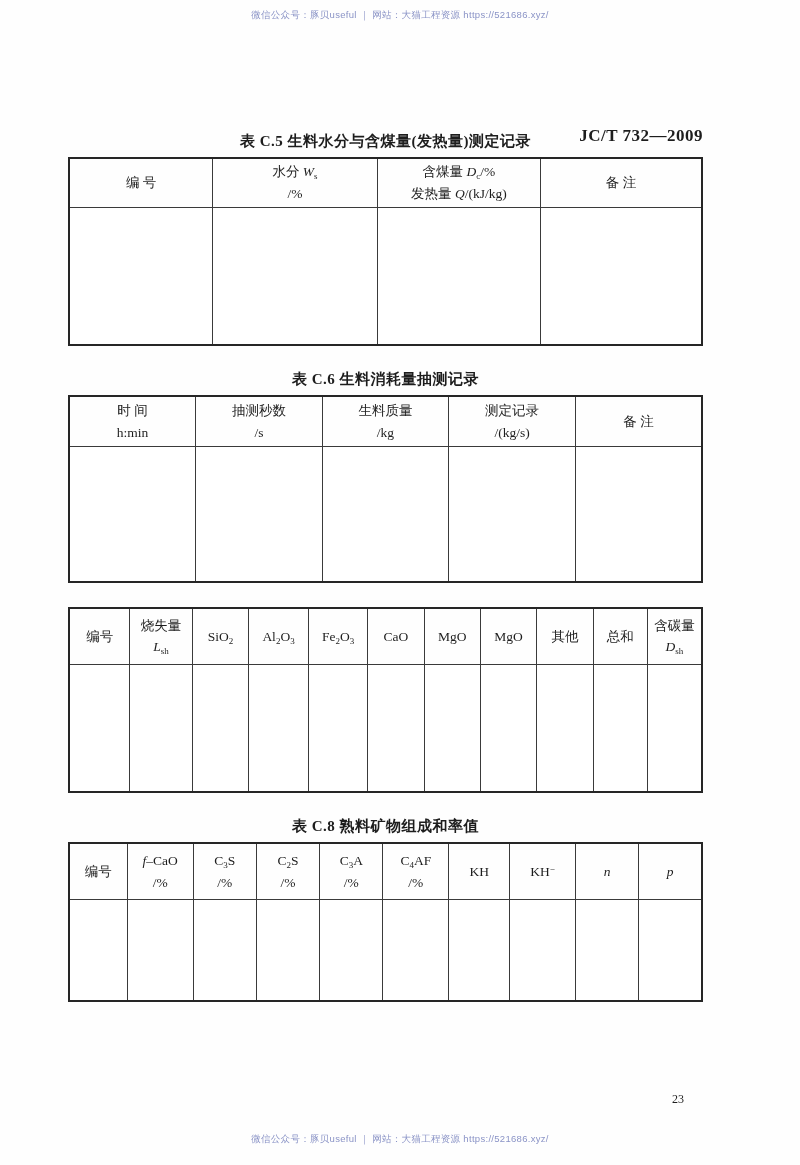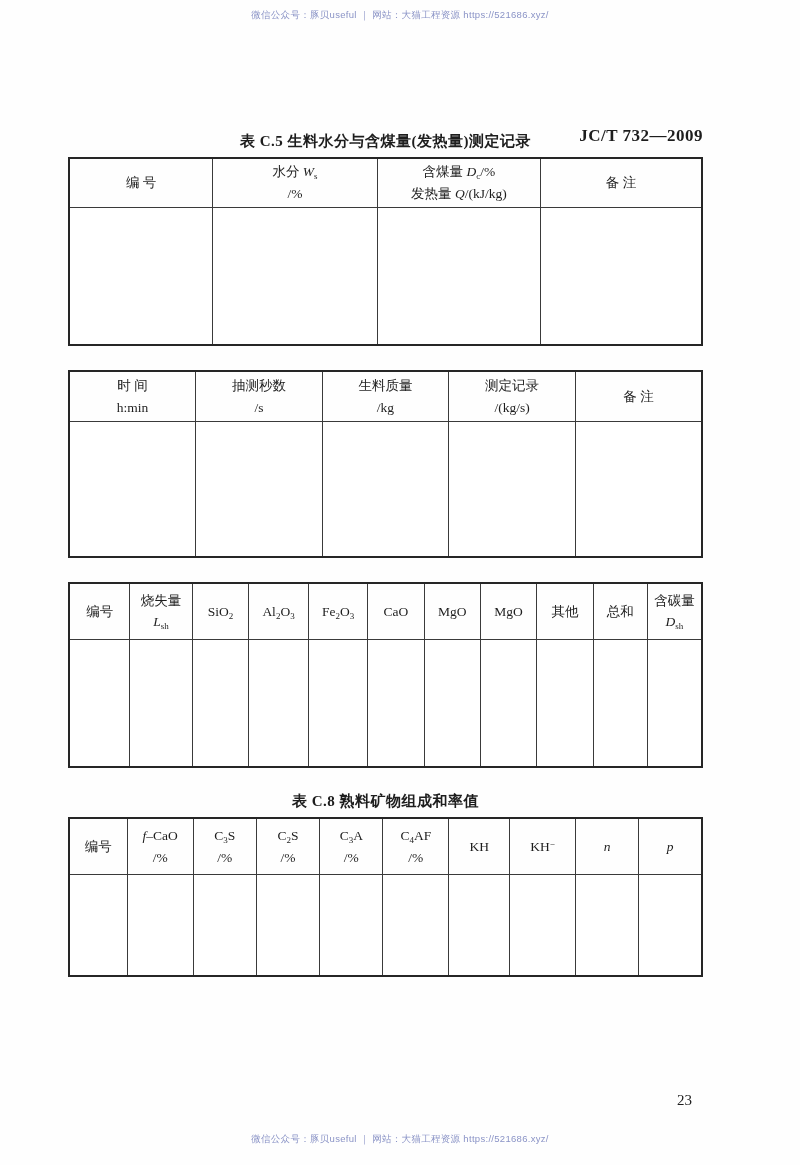--- a/index.html
+++ b/index.html
@@ -37,21 +37,21 @@
   th {
     font-weight:normal; font-size:13.5px; text-align:center;
     vertical-align:middle; line-height:1.6; padding:2px 1px;
   }
   .hline { white-space:nowrap; }
   sub { font-size:9px; vertical-align:-3px; }
   sup { font-size:9px; vertical-align:4px; }
   i { font-style:italic; }
   td.empty-cell { background:#fff; }
   .page-number {
-    position:absolute; top:1092px; right:108px; font-size:15px;
+    position:absolute; top:1092px; right:116px; font-size:12px;
   }
 </style>
 </head>
 <body>
 
 <div id="page">
   <div class="watermark top" style="color: rgb(138, 147, 198);">微信公众号：豚贝useful ｜ 网站：大猫工程资源 https://521686.xyz/</div>
 
   <div class="doc-number">JC/T 732—2009</div>
 
@@ -89,20 +89,23 @@
             <tr style="height: 138px;">
               <td class="empty-cell"></td>
               <td class="empty-cell"></td>
               <td class="empty-cell"></td>
               <td class="empty-cell"></td>
             </tr>
           </tbody>
         </table>
       </section>
       <section class="tbl-block">
+        <div class="title-row">
+          <div class="tbl-title">表 C.6  生料消耗量抽测记录</div>
+        </div>
         <table>
           <colgroup>
             <col style="width: 20%;">
             <col style="width: 20%;">
             <col style="width: 20%;">
             <col style="width: 20%;">
             <col style="width: 20%;">
           </colgroup>
           <thead>
             <tr style="height: 50px;">

